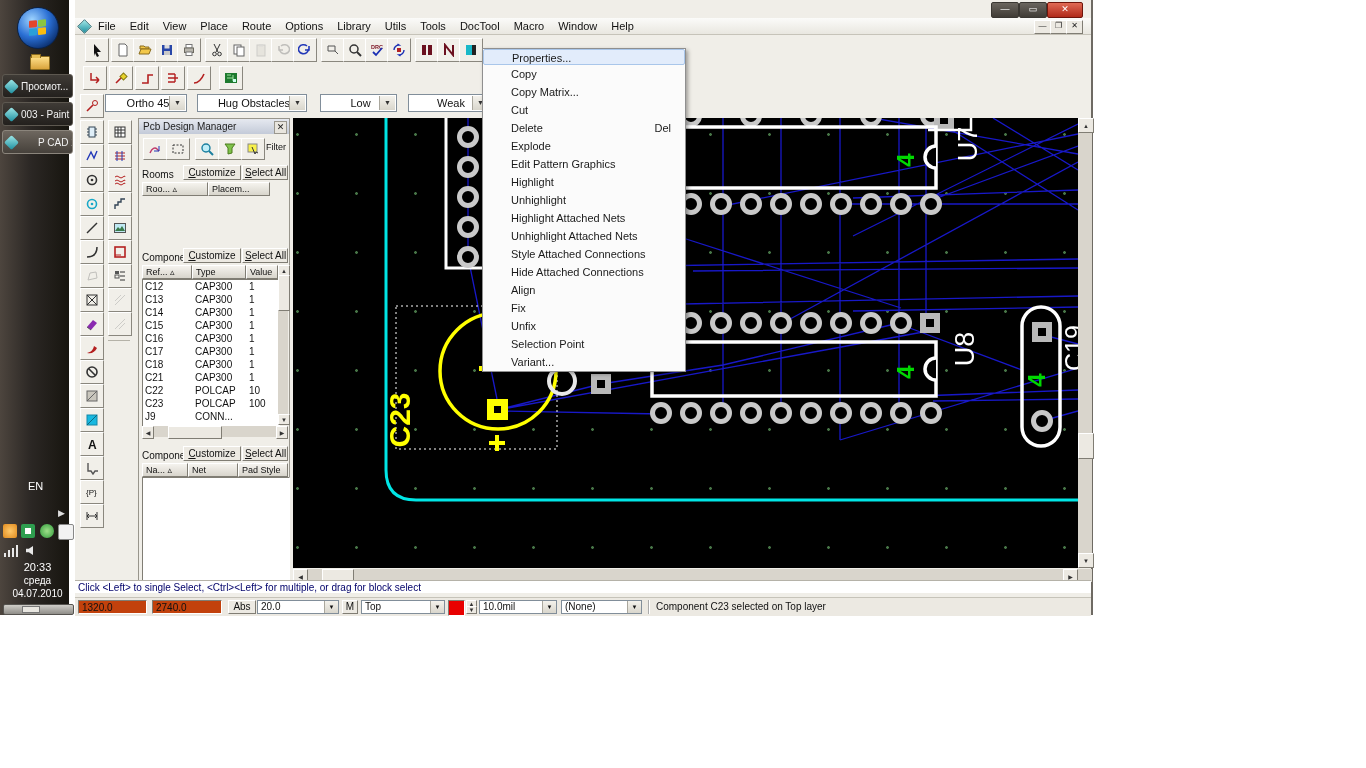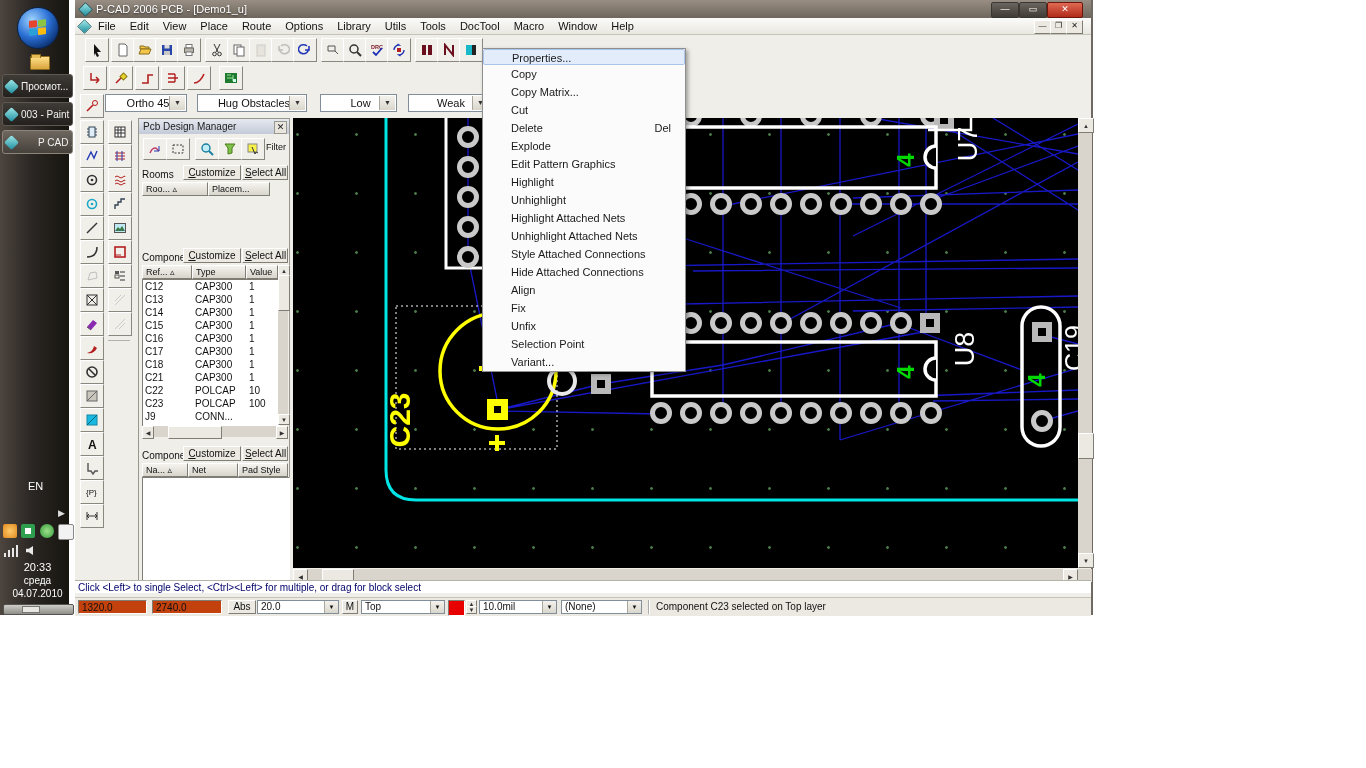--- a/index.html
+++ b/index.html
@@ -132,24 +132,20 @@
     <div class="abs clock" style="top:561px;">20:33</div>
     <div class="abs clock" style="top:575px;font-size:10px;">среда</div>
     <div class="abs clock" style="top:588px;font-size:10px;">04.07.2010</div>
     <div class="abs showdesk">
         <i></i>
       </div>
   </div>
 
   <div class="abs appwin">
 
-    <div class="abs titlebar">
-      <span class="pcad-ic"></span>
-      <span class="title-text">P-CAD 2006 PCB - [Demo1_u]</span>
-    </div>
     <div class="wbtn" style="right:72px;width:26px;">—</div>
     <div class="wbtn" style="right:44px;width:26px;">▭</div>
     <div class="wbtn close" style="right:8px;width:34px;">✕</div>
 
     <div class="abs menubar">
       <span class="pcad-ic" style="margin-left:3px;"></span>
       <span style="display:flex;">
 
       <span class="mi">File</span>
           <span class="mi">Edit</span>

